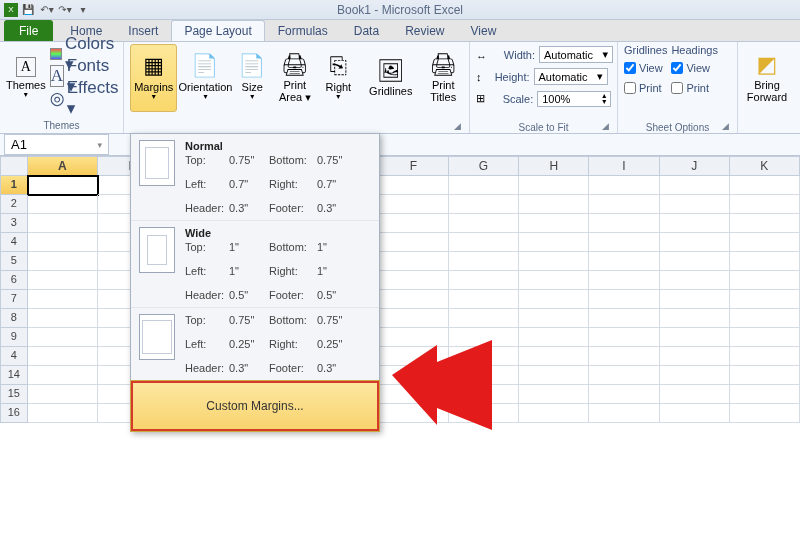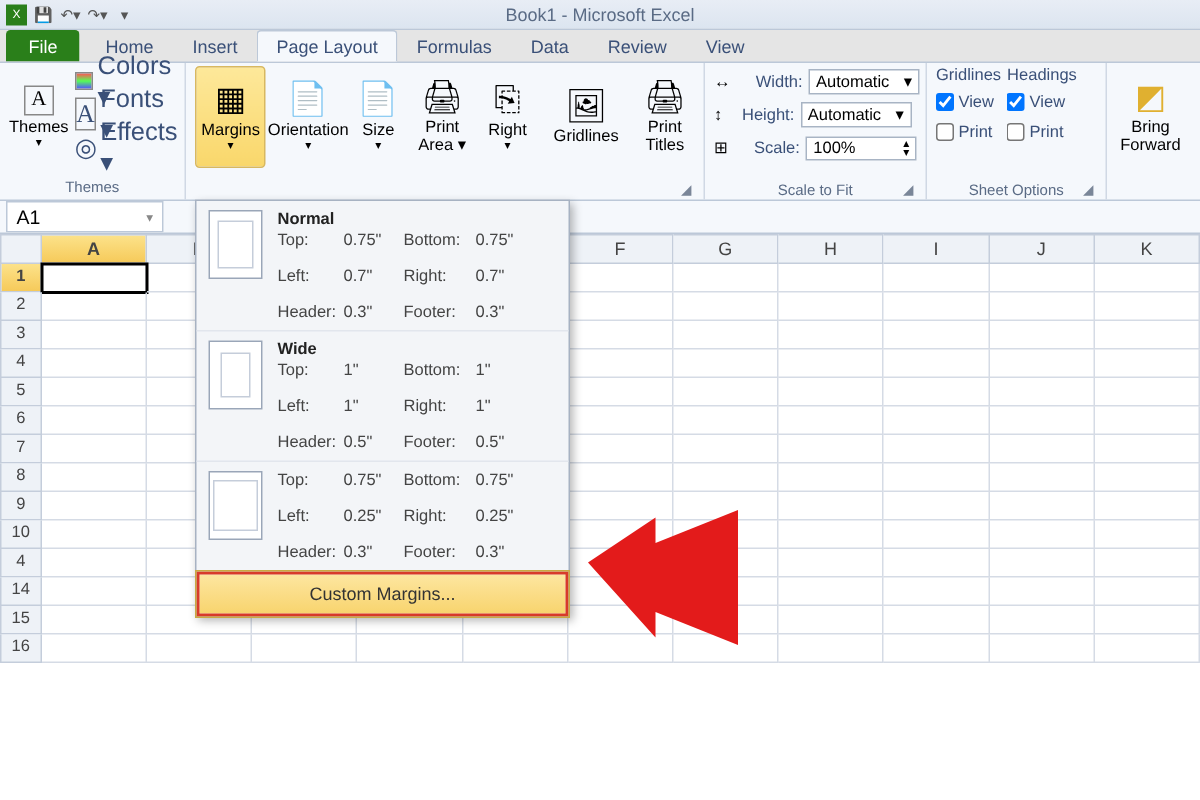--- a/index.html
+++ b/index.html
@@ -56,21 +56,21 @@
 .dropdown { position: absolute; left: 130px; top: 133px; width: 250px; background: #f3f5f8; border: 1px solid #a7b2c2; box-shadow: 2px 2px 6px rgba(0,0,0,0.3); z-index: 10; }
 .dd-item { display: flex; padding: 6px 8px; gap: 10px; border-bottom: 1px solid #e2e6ed; }
 .dd-thumb { width: 36px; height: 46px; border: 1px solid #9aa6b8; background: #fff; position: relative; }
 .dd-thumb::before { content: ""; position: absolute; border: 1px solid #c5cddA; }
 .dd-thumb.n::before { top: 6px; left: 5px; right: 5px; bottom: 6px; }
 .dd-thumb.w::before { top: 7px; left: 7px; right: 7px; bottom: 7px; }
 .dd-thumb.r::before { top: 5px; left: 2px; right: 2px; bottom: 5px; }
 .dd-txt { flex: 1; font-size: 11px; color: #444; }
 .dd-txt b { font-size: 11px; color: #222; display: block; margin-bottom: 2px; }
 .dd-grid { display: grid; grid-template-columns: 44px 40px 48px 40px; row-gap: 12px; font-size: 11px; }
-.dd-custom { padding: 6px 10px; background: linear-gradient(#fde6a0, #f8d46e); border: 2px solid #d83a2a; outline: 1px solid #c9a943; font-size: 12px; color: #333; text-align: center; }
+.dd-custom { padding: 16px 10px; background: linear-gradient(#fde6a0, #f8d46e); border: 2px solid #d83a2a; outline: 1px solid #c9a943; font-size: 12px; color: #333; text-align: center; }
 
 
 .arrow { position: absolute; left: 382px; top: 330px; z-index: 20; }
 
 .launcher { font-size: 9px; color: #7a8698; text-align: right; padding-right: 2px; margin-top: -12px; }
 </style>
 </head>
 <body>
 
 <div class="titlebar">
@@ -363,34 +363,20 @@
         <div class="cell"></div>
         <div class="cell"></div>
         <div class="cell"></div>
         <div class="cell"></div>
         <div class="cell"></div>
         <div class="cell"></div>
         <div class="cell"></div>
       </div>
       <div class="row">
         <div class="rowhdr">9</div>
-        <div class="cell"></div>
-        <div class="cell"></div>
-        <div class="cell"></div>
-        <div class="cell"></div>
-        <div class="cell"></div>
-        <div class="cell"></div>
-        <div class="cell"></div>
-        <div class="cell"></div>
-        <div class="cell"></div>
-        <div class="cell"></div>
-        <div class="cell"></div>
-      </div>
-      <div class="row">
-        <div class="rowhdr">10</div>
         <div class="cell"></div>
         <div class="cell"></div>
         <div class="cell"></div>
         <div class="cell"></div>
         <div class="cell"></div>
         <div class="cell"></div>
         <div class="cell"></div>
         <div class="cell"></div>
         <div class="cell"></div>
         <div class="cell"></div>

